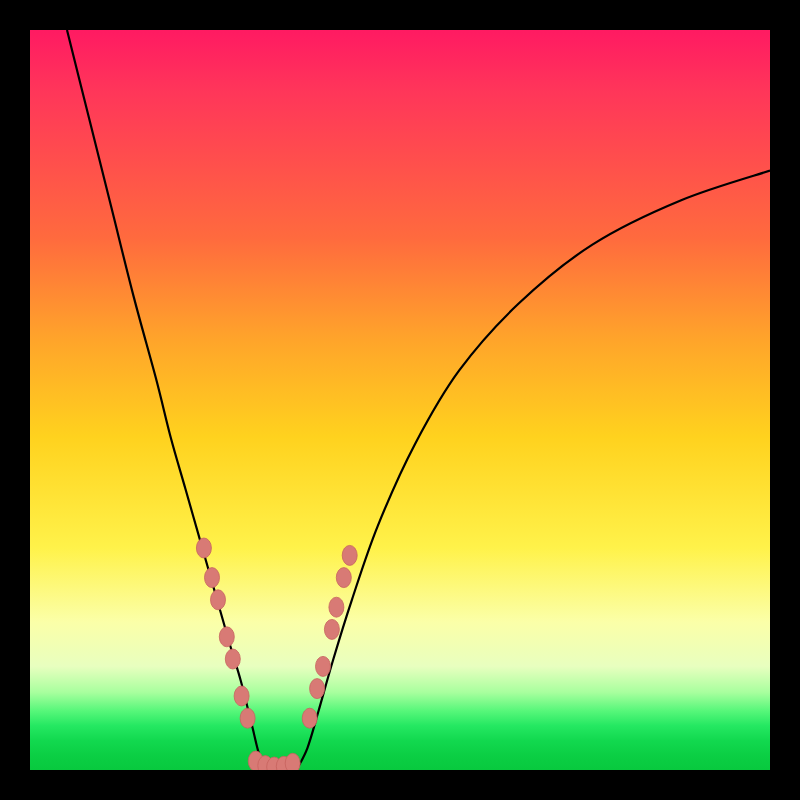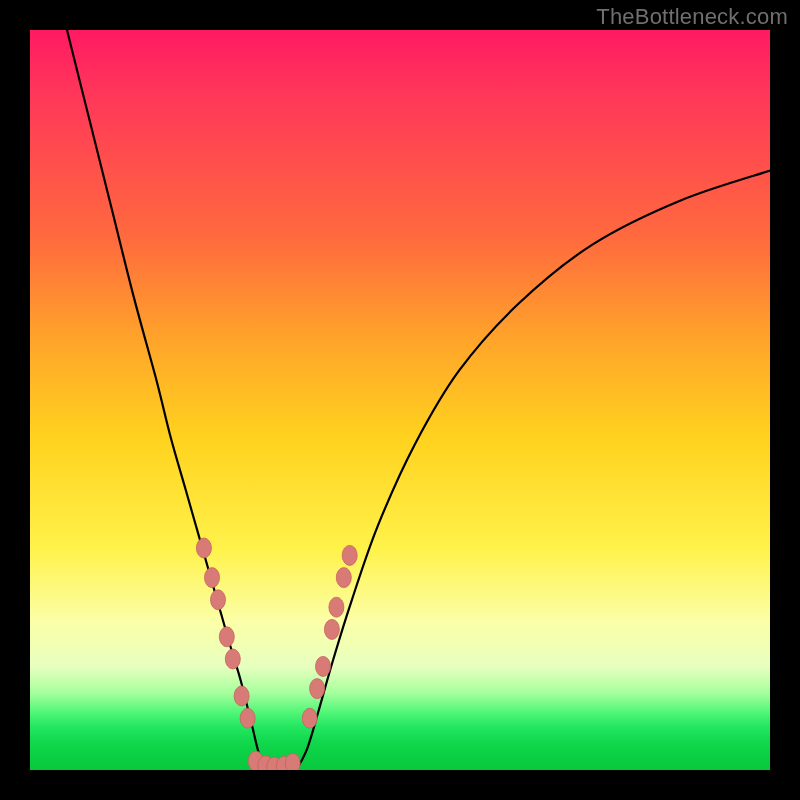--- a/index.html
+++ b/index.html
@@ -71,21 +71,20 @@
   .marker {
     fill: #d87a75;
     stroke: #c6635e;
     stroke-width: 0.8;
   }
 </style>
 </head>
 <body>
 
 <div class="frame">
-  <div class="watermark">TheBottleneck.com</div>
 
   <div class="plot">
     <div class="gradient-bg"></div>
 
     <svg class="curves" viewBox="0 0 740 740" preserveAspectRatio="none">
       <path id="left-branch" class="curve" d="M 37.0 0.0 C 40.7 14.8, 51.8 59.2, 59.2 88.8 C 66.6 118.4, 74.0 148.0, 81.4 177.6 C 88.8 207.2, 96.2 238.0, 103.6 266.4 C 111.0 294.8, 119.6 324.4, 125.8 347.8 C 132.0 371.2, 135.7 388.5, 140.6 407.0 C 145.5 425.5, 150.5 441.5, 155.4 458.8 C 160.3 476.1, 165.3 493.3, 170.2 510.6 C 175.1 527.9, 180.1 545.1, 185.0 562.4 C 189.9 579.7, 195.5 599.4, 199.8 614.2 C 204.1 629.0, 207.2 637.6, 210.9 651.2 C 214.6 664.8, 218.9 683.3, 222.0 695.6 C 225.1 707.9, 226.9 717.8, 229.4 725.2 C 231.9 732.6, 235.6 737.5, 236.8 740.0"></path>
       <path id="right-branch" class="curve" d="M 266.4 740.0 C 268.3 736.3, 273.8 727.7, 277.5 717.8 C 281.2 707.9, 284.3 695.6, 288.6 680.8 C 292.9 666.0, 297.8 647.5, 303.4 629.0 C 308.9 610.5, 314.5 592.0, 321.9 569.8 C 329.3 547.6, 337.3 521.7, 347.8 495.8 C 358.3 469.9, 371.2 440.3, 384.8 414.4 C 398.4 388.5, 411.9 363.8, 429.2 340.4 C 446.5 317.0, 466.2 294.8, 488.4 273.8 C 510.6 252.8, 535.3 231.9, 562.4 214.6 C 589.5 197.3, 621.6 182.5, 651.2 170.2 C 680.8 157.9, 725.2 145.5, 740.0 140.6"></path>
       <g id="markers">
           <ellipse class="marker" cx="173.9" cy="518.0" rx="7.5" ry="10"></ellipse>
           <ellipse class="marker" cx="182.0" cy="547.6" rx="7.5" ry="10"></ellipse>

